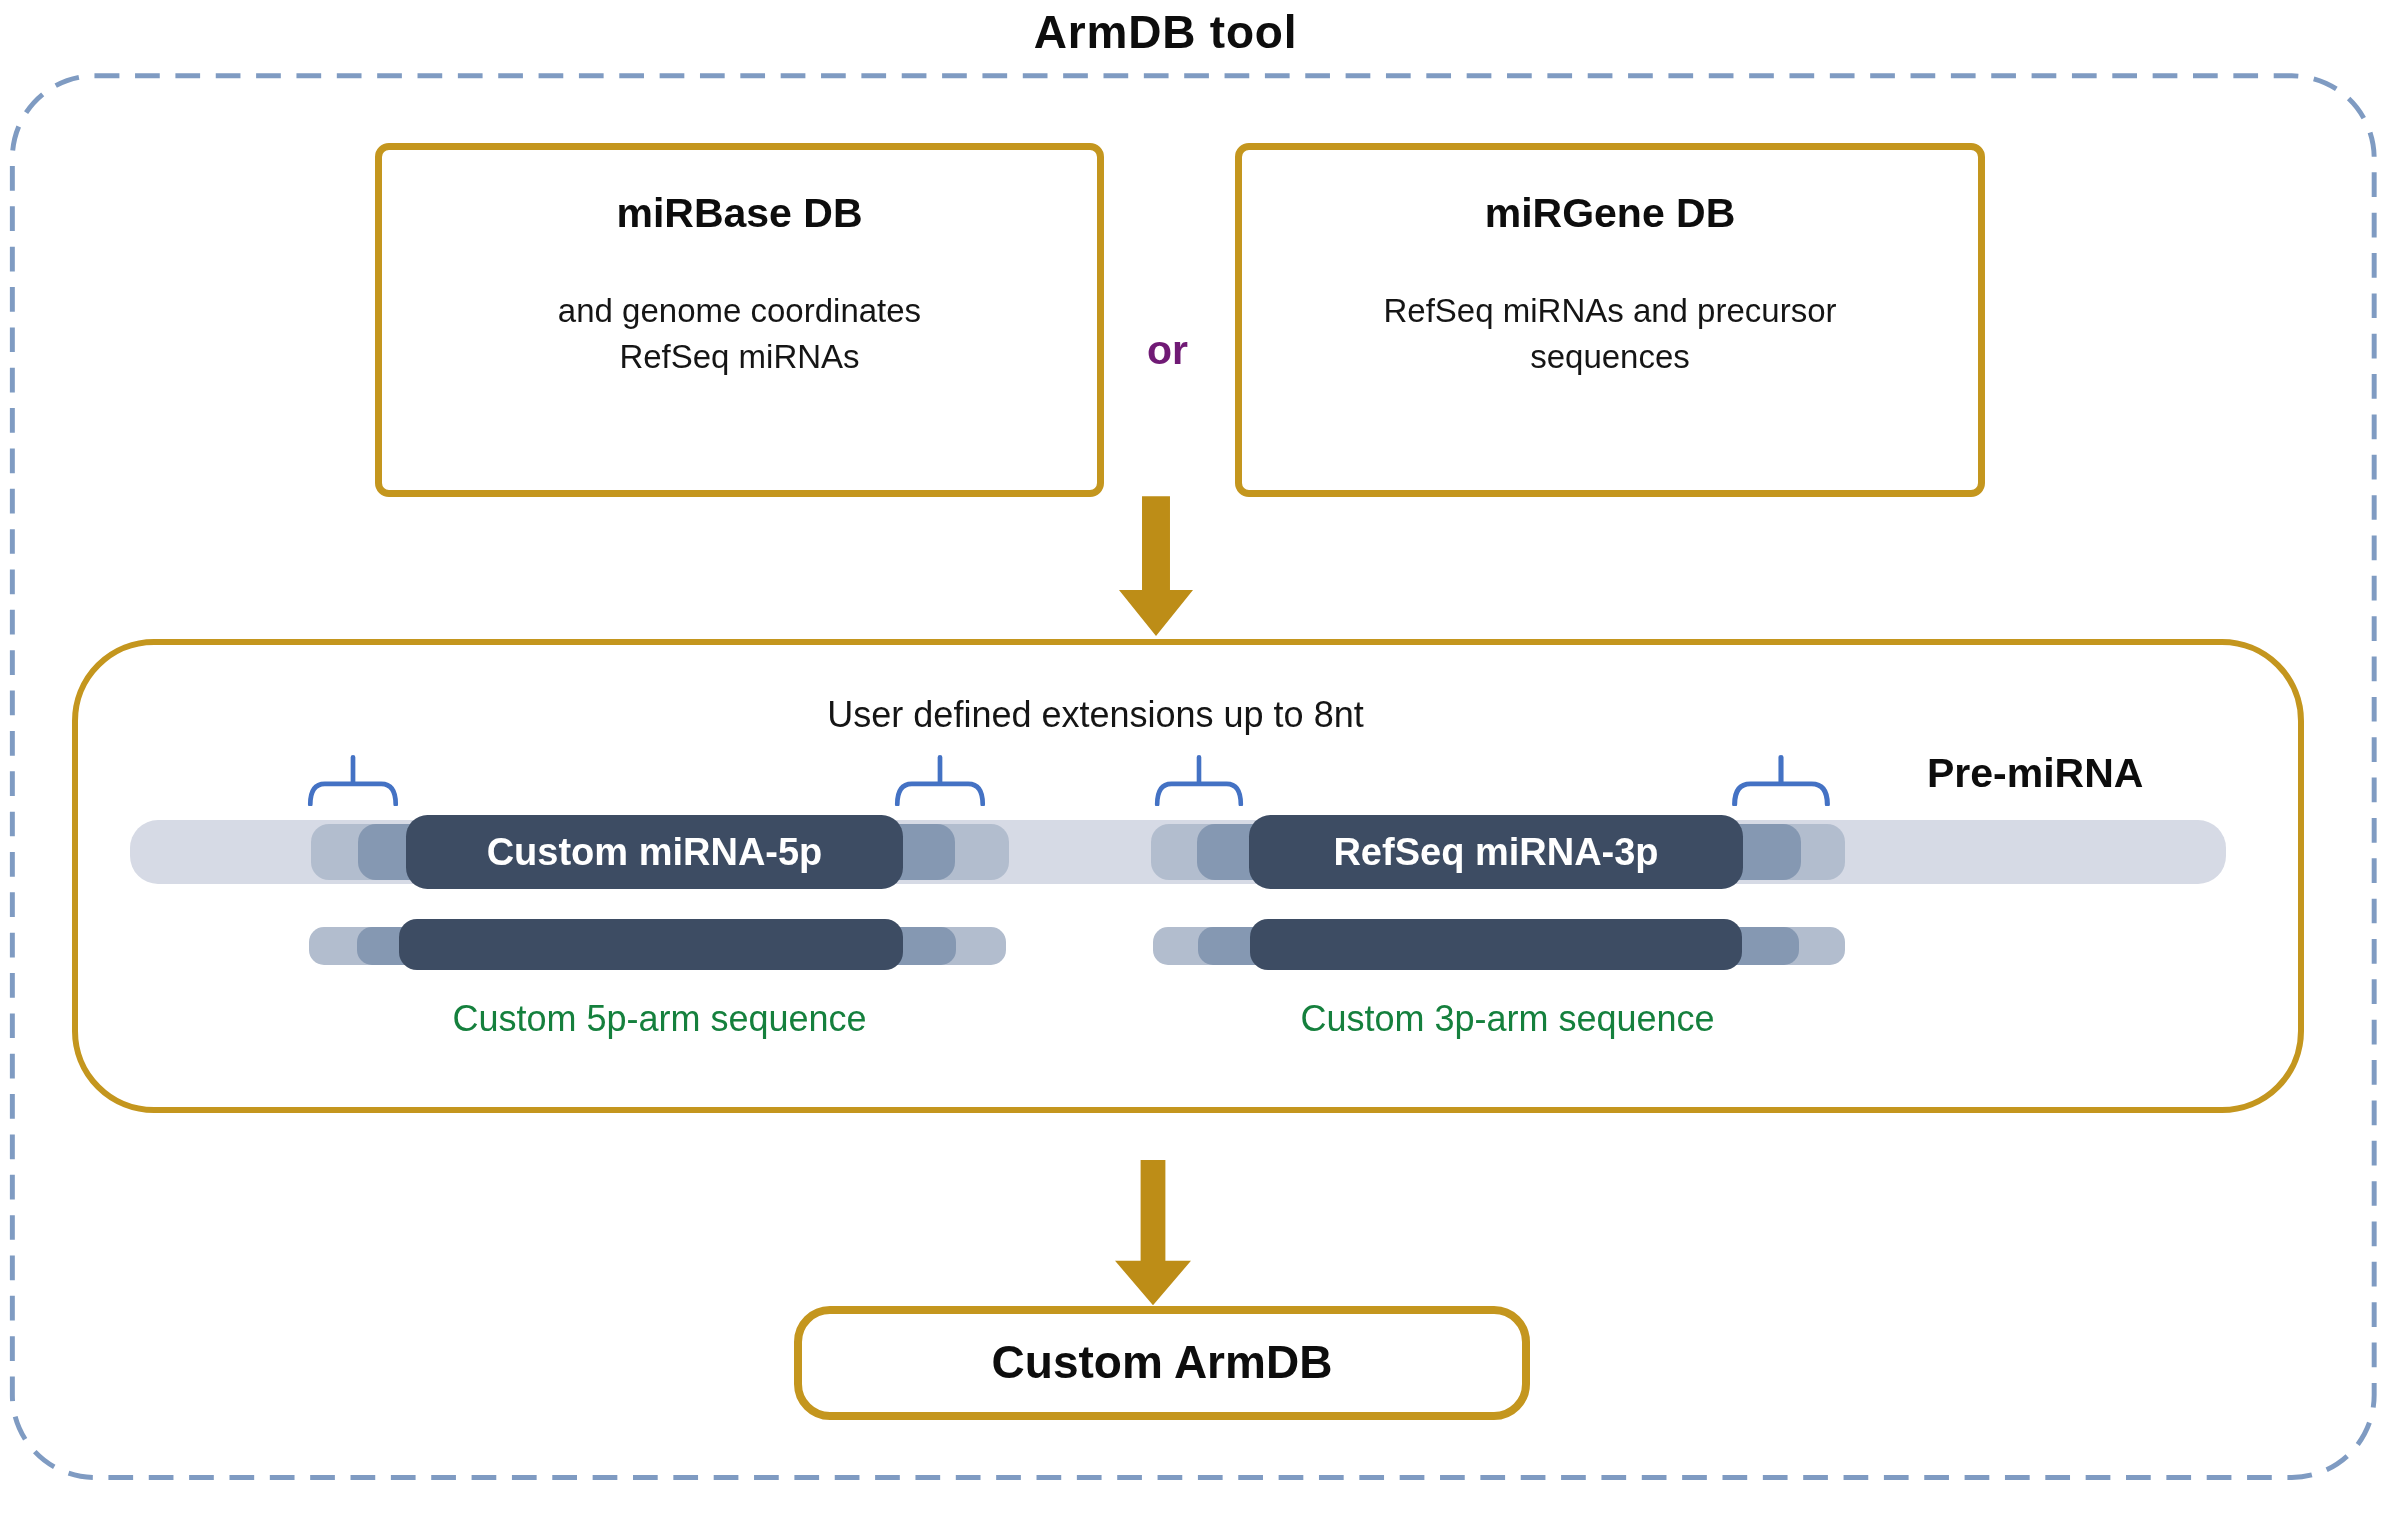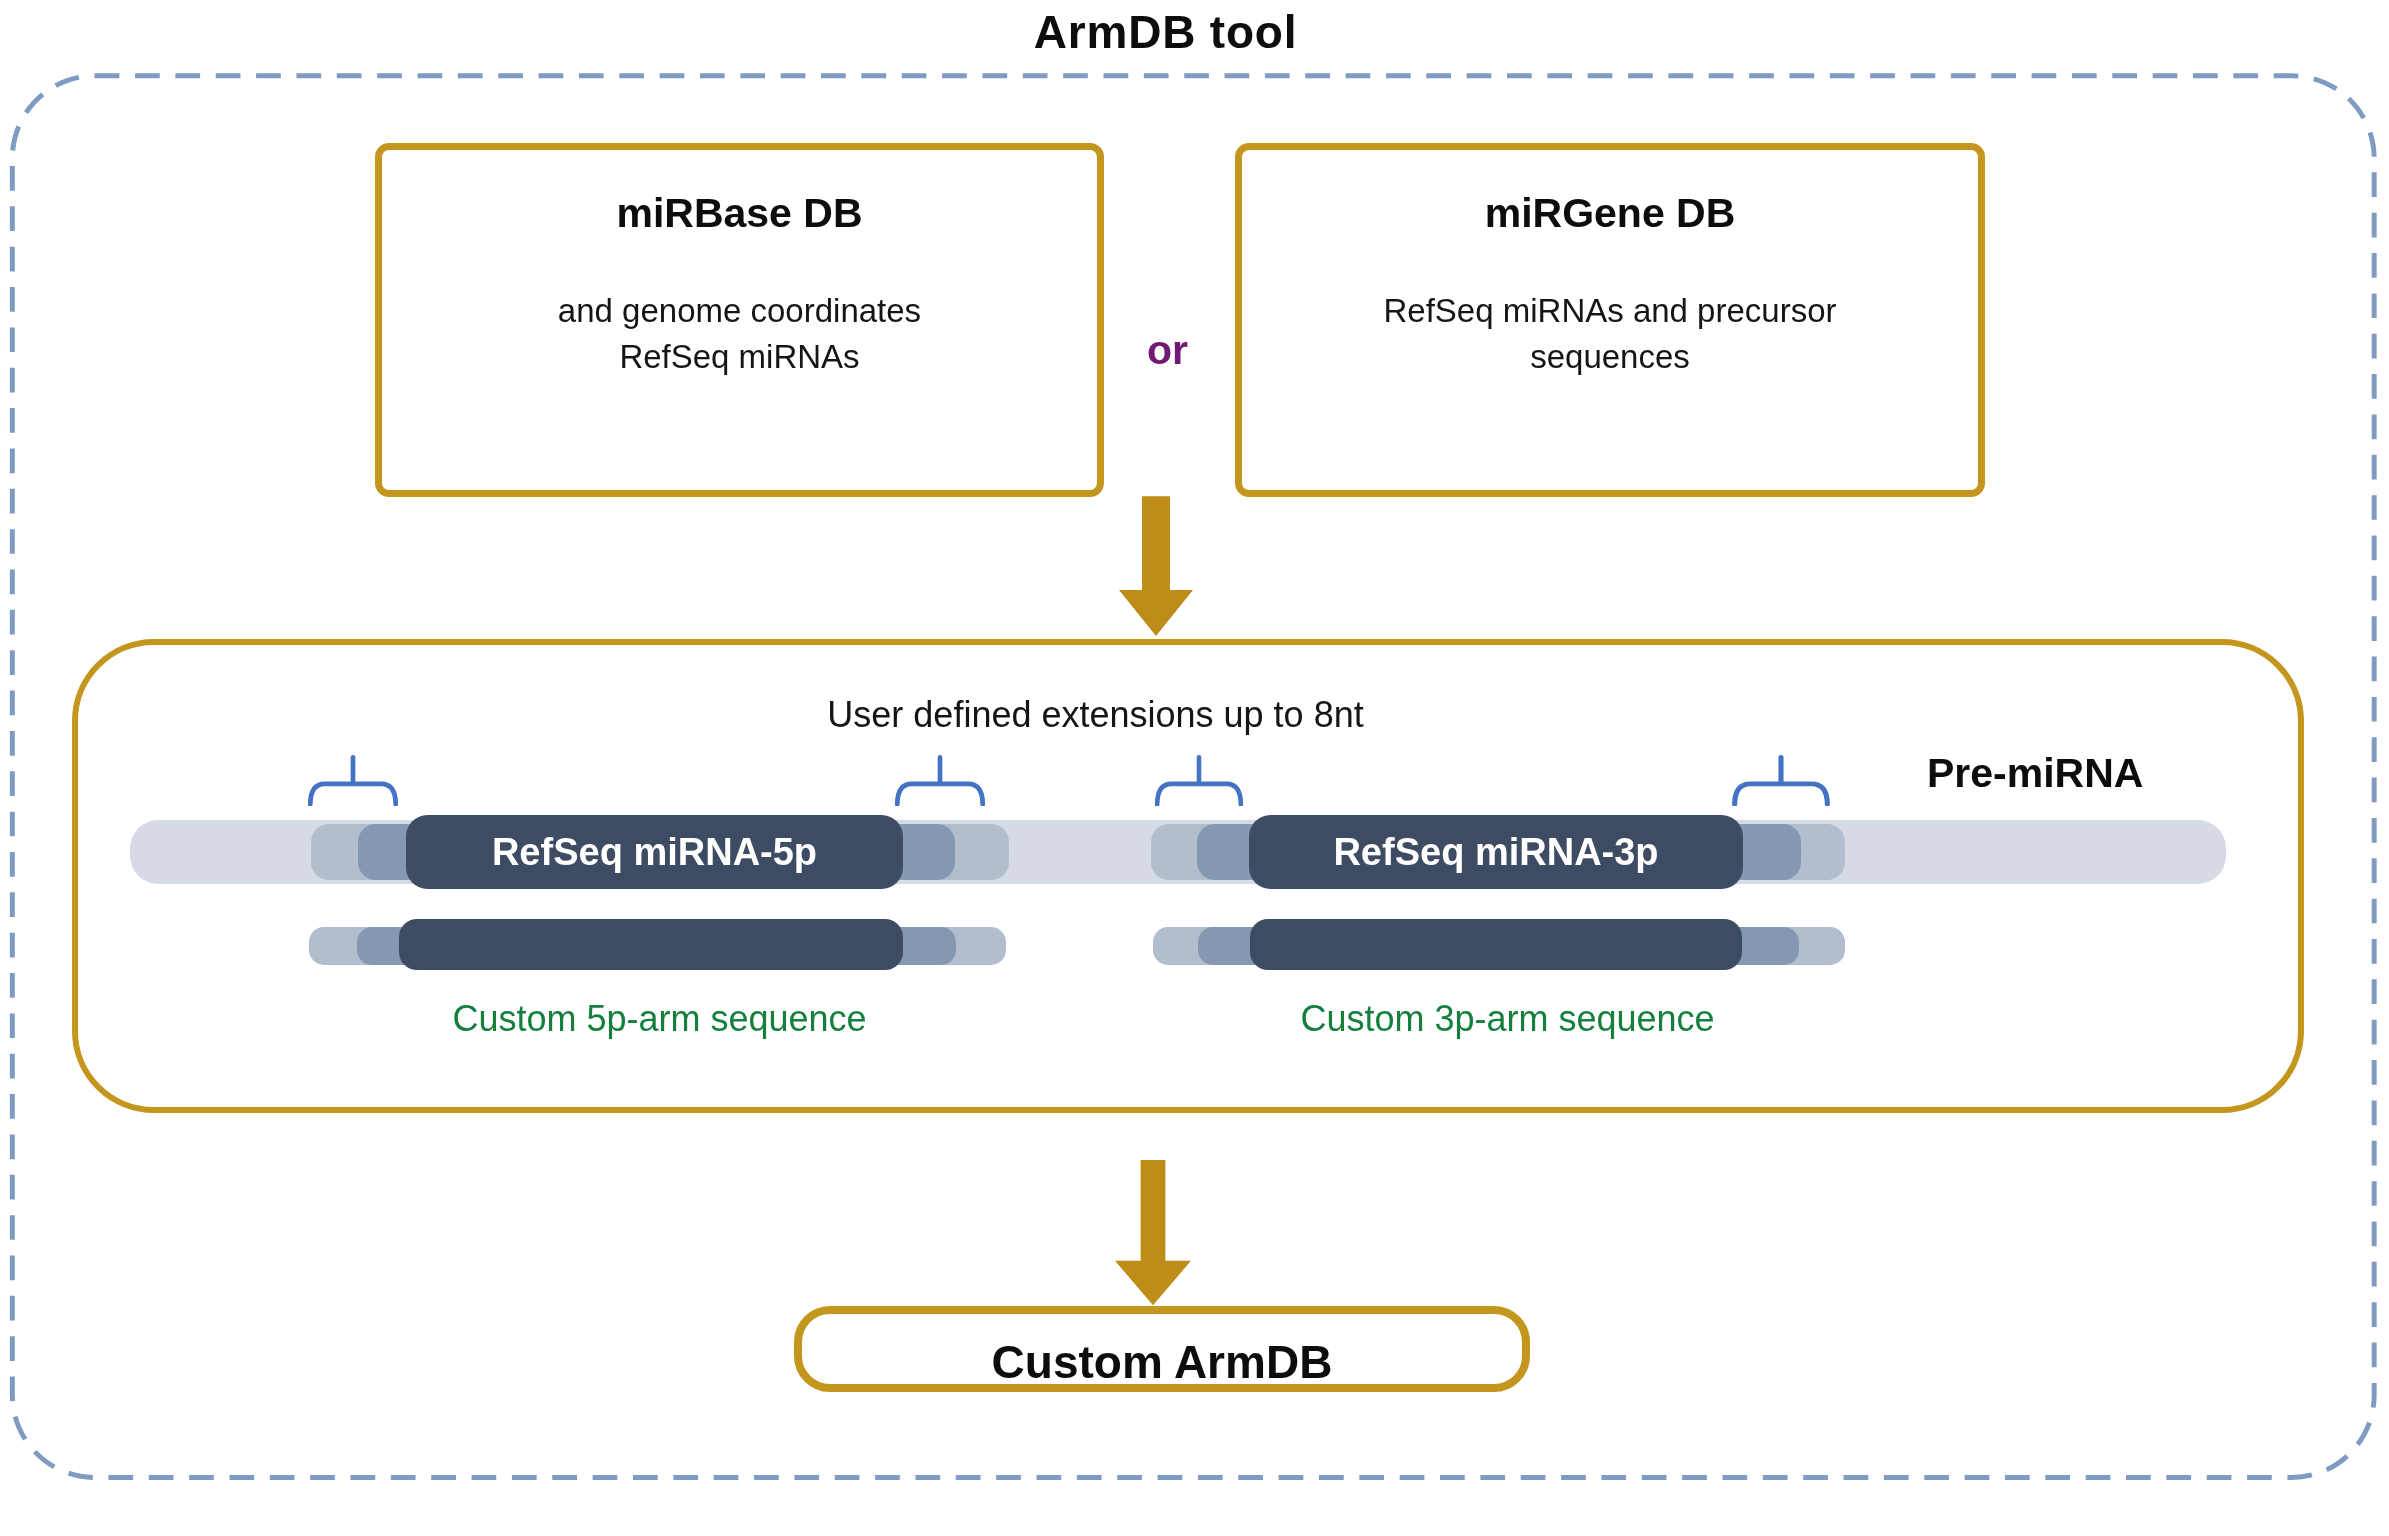--- a/index.html
+++ b/index.html
@@ -70,21 +70,21 @@
   .dark-bar{
     background:var(--mirna-dark);border-radius:21.4px;
     color:var(--bar-text-white);
     font-size:38px;font-weight:700;text-align:center;
   }
   .dark-bar span{display:block;}
   .caption{
     text-align:center;font-size:36px;color:#15803d;
   }
   .armdb-box{
-    left:794px;top:1306px;width:736px;height:86px;
+    left:794px;top:1306px;width:736px;height:114px;
     border:8.2px solid var(--box-border-gold);
     border-radius:36px;background:#ffffff;box-sizing:border-box;
     text-align:center;
   }
   .armdb-box .armdb-title{
     font-size:46px;font-weight:700;color:#0d0d0d;line-height:97px;
   }
   svg{display:block;}
 </style>
 </head>
@@ -137,21 +137,21 @@
     <path d="M5 60 Q5 36 22 36 L88 36 Q105 36 105 60 M55 36 L55 5" style="fill:none;stroke:var(--brace-blue);stroke-width:5.5;stroke-linecap:round;"></path>
   </svg>
 
   <div class="abs premirna">Pre-miRNA</div>
 
   <div class="abs backbone"></div>
 
   <div class="abs bar ext-light" style="left:311px;top:824px;width:698px;height:56px;"></div>
   <div class="abs bar ext-mid" style="left:358px;top:824px;width:597px;height:56px;"></div>
   <div class="abs dark-bar" style="left:406px;top:815px;width:497px;height:74px;">
-    <span style="line-height:74px;">RefSeq miRNA-5p</span>
+    <span style="line-height:74px;">Custom miRNA-5p</span>
   </div>
 
   <div class="abs bar ext-light" style="left:1151px;top:824px;width:694px;height:56px;"></div>
   <div class="abs bar ext-mid" style="left:1197px;top:824px;width:604px;height:56px;"></div>
   <div class="abs dark-bar" style="left:1249px;top:815px;width:494px;height:74px;">
     <span style="line-height:74px;">RefSeq miRNA-3p</span>
   </div>
 
   <div class="abs bar ext-light" style="left:309px;top:927px;width:697px;height:38px;border-radius:15px;"></div>
   <div class="abs bar ext-mid" style="left:357px;top:927px;width:599px;height:38px;border-radius:15px;"></div>

